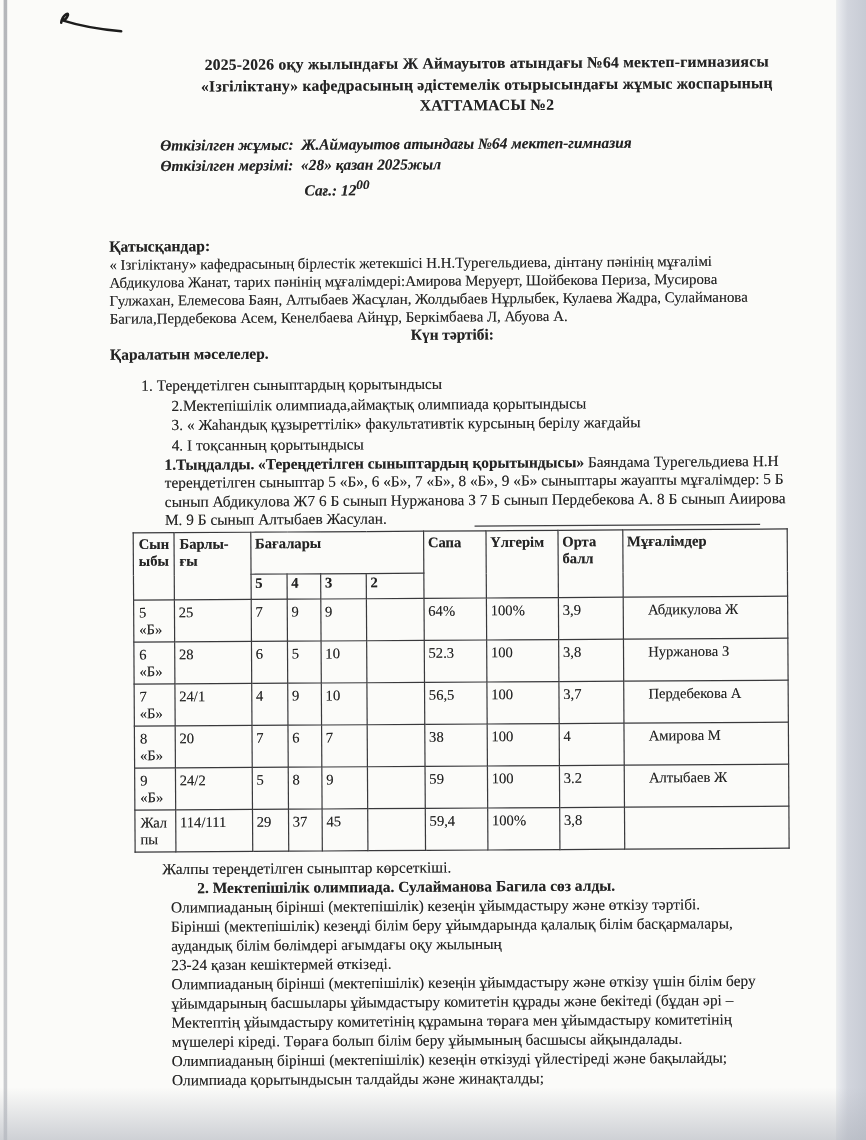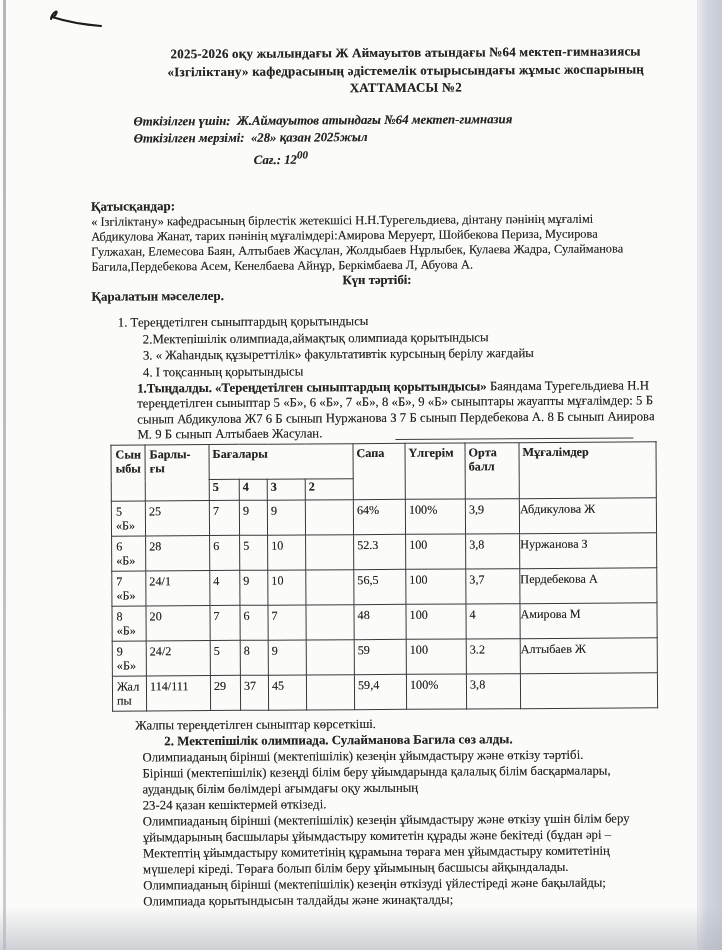--- a/index.html
+++ b/index.html
@@ -42,21 +42,21 @@
   .stray-line{margin:-2px 0 0 305px;width:238px;border-top:1.8px solid #3f3f42;height:0;}
   
   table{margin:3px 0 0 20px;width:545px;border-collapse:collapse;
     font-size:12.2px;table-layout:fixed;}
   th,td{border:1.6px solid #39393c;vertical-align:top;padding:1px 3px;line-height:13.5px;}
   th{font-weight:bold;text-align:left;padding-top:3px;}
   th.lft{text-align:left;padding-left:4px;}
   td{height:29px;padding-top:4px;}
   .c-class{text-align:left;padding-left:4px;word-break:break-all;}
   .c-num{text-align:left;}
-  .c-teacher{text-align:left;padding-left:0;}
+  .c-teacher{text-align:left;padding-left:20px;}
   tr.total td{font-weight:normal;}
   .hdr1 th{height:30px;}
   .hdr2 th{height:18px;padding-top:1px;}
   
   .note{margin:6px 0 0 43px;font-size:12.8px;line-height:16px;}
   .item2{margin:0 0 0 72px;font-weight:bold;font-size:12.9px;line-height:16px;}
   .bodytext{margin-left:50px;width:521px;font-size:12.8px;line-height:16px;}
   .bodytext .p{margin:0;}
 </style>
 </head>
@@ -71,21 +71,21 @@
   <div class="content">
 
     <div class="title">
       <div>2025-2026 оқу жылындағы Ж Аймауытов атындағы №64 мектеп-гимназиясы</div>
       <div>«Ізгіліктану» кафедрасының  әдістемелік отырысындағы жұмыс жоспарының</div>
       <div>ХАТТАМАСЫ №2</div>
     </div>
 
     <div class="meta">
       <div>
-        <span>Өткізілген үшін:</span>&nbsp;
+        <span>Өткізілген жұмыс:</span>&nbsp;
         <span>Ж.Аймауытов атындағы №64 мектеп-гимназия</span>
       </div>
       <div>
         <span>Өткізілген мерзімі:</span>&nbsp;
         <span>«28» қазан 2025жыл</span>
       </div>
       <div class="time-line">
         <span>Сағ.: 12</span><sup>00</sup>
       </div>
     </div>
@@ -185,21 +185,21 @@
       <tr>
         <td class="c-class">
               <div>8</div>
               <div>«Б»</div>
             </td>
         <td class="c-num">20</td>
         <td class="c-num">7</td>
         <td class="c-num">6</td>
         <td class="c-num">7</td>
         <td class="c-num"></td>
-        <td class="c-num">48</td>
+        <td class="c-num">38</td>
         <td class="c-num">100</td>
         <td class="c-num">4</td>
         <td class="c-teacher">Амирова М</td>
       </tr>
       <tr>
         <td class="c-class">
               <div>9</div>
               <div>«Б»</div>
             </td>
         <td class="c-num">24/2</td>

